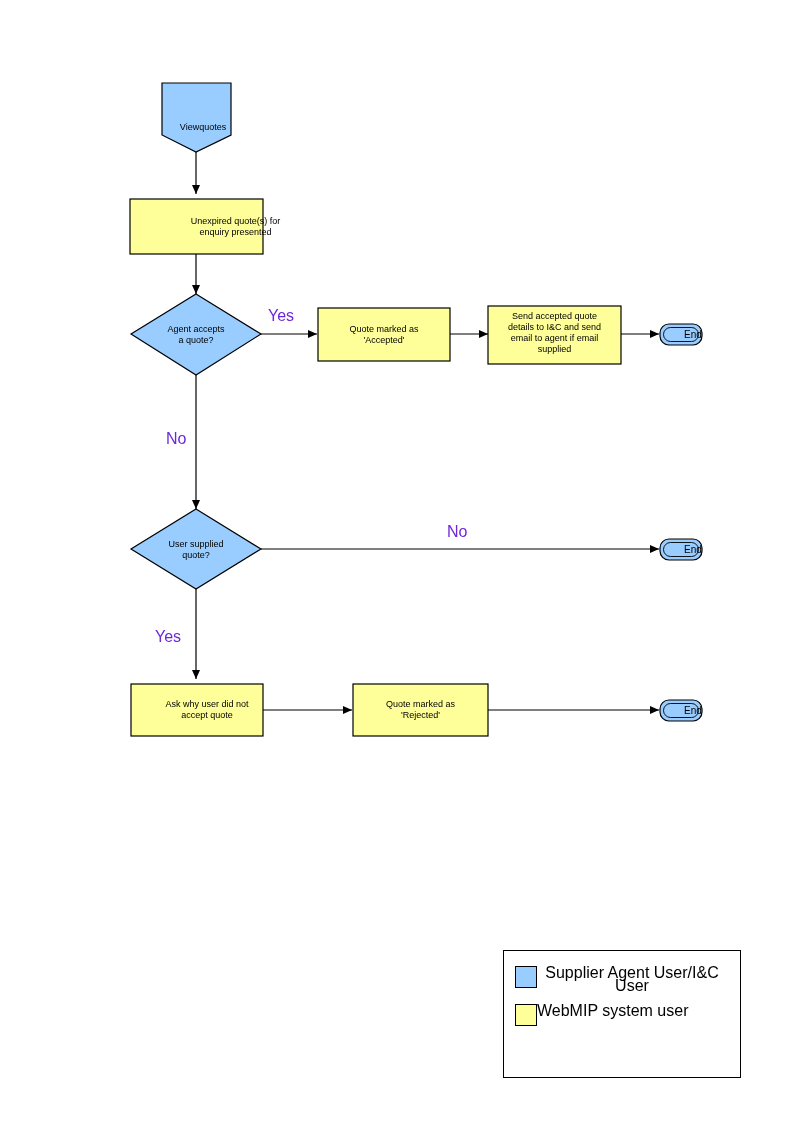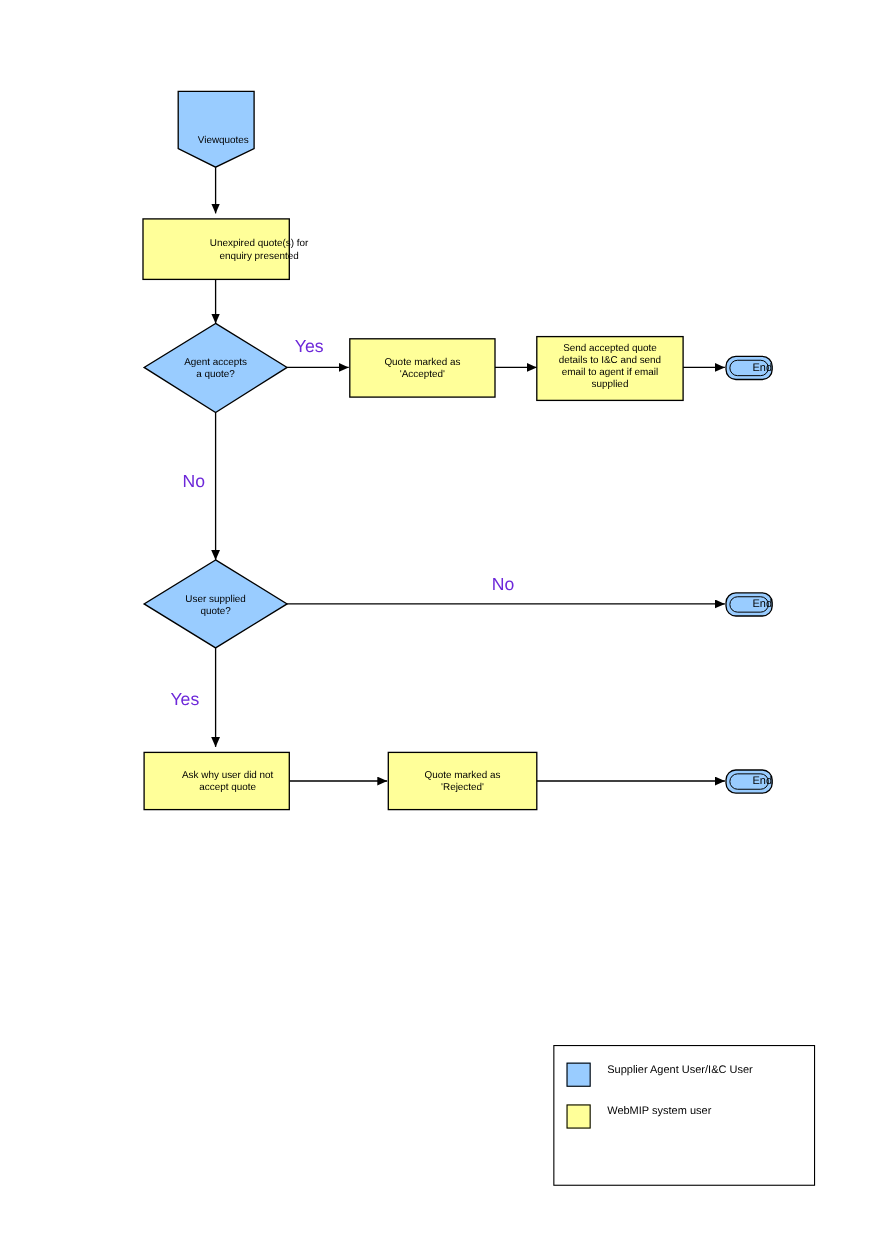--- a/index.html
+++ b/index.html
@@ -67,23 +67,22 @@
     left: 11px;
   }
   .legend-swatch {
     width: 22px;
     height: 22px;
     border: 1px solid #000000;
     box-sizing: border-box;
     flex: 0 0 auto;
   }
   .legend-text {
-    margin-left: 15px;
-    font-family: "Liberation Sans", sans-serif;
-    font-size: 10px;
+    font-family: "Liberation Sans", sans-serif;
+    font-size: 16px;
     line-height: 13px;
     color: #000000;
     max-width: 190px;
     text-align: center;
   }
 </style>
 </head>
 <body>
 
 <svg id="canvas" viewBox="0 0 794 1123">

